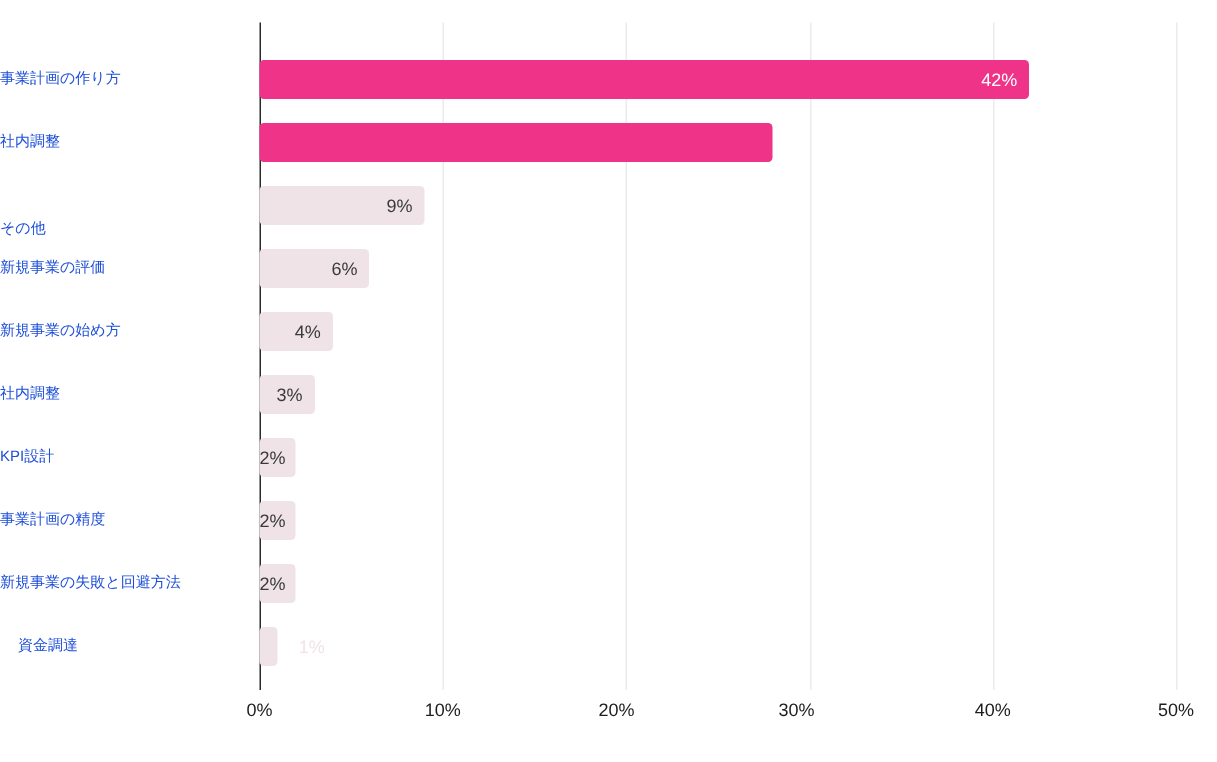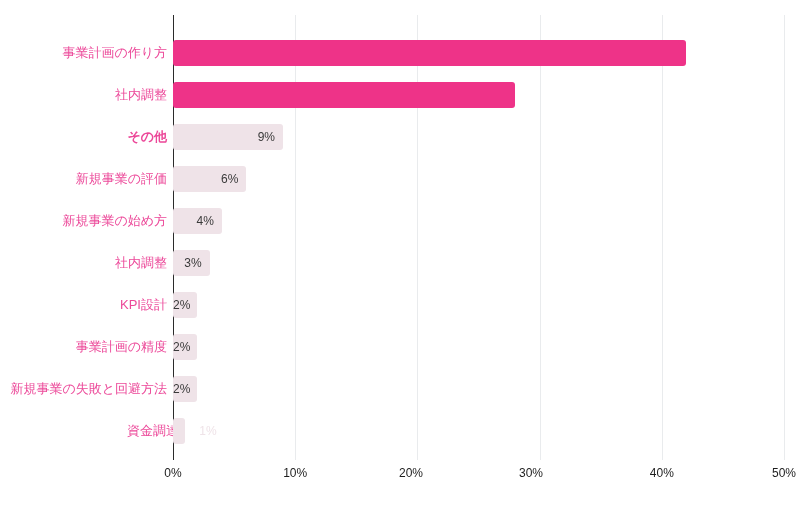--- a/index.html
+++ b/index.html
@@ -69,23 +69,22 @@
     font-size: 12px;
     white-space: nowrap;
   }
   .bar-value.inside-light  { color: #ffffff; }
   .bar-value.inside-dark   { color: #3a3a3a; }
   .bar-value.outside-faint { color: #efe3e8; }
   .y-label {
     position: absolute;
     left: 0;
     width: 167px;
-    text-align: right;
-    font-size: 13px;
-    color: #ec4899;
+    font-size: 10px;
+    color: #1d4ed8;
     height: 26px;
     line-height: 26px;
     white-space: nowrap;
   }
 
   
   .x-tick {
     position: absolute;
     top: 466px;
     font-size: 12px;
@@ -95,21 +94,21 @@
   }
 </style>
 </head>
 <body>
 
 <div id="chart-root">
 
   <div id="y-labels">
       <div class="y-label" style="top: 40px;">事業計画の作り方</div>
       <div class="y-label" style="top: 82px;">社内調整</div>
-      <div class="y-label" style="top: 124px; font-weight: bold;">その他</div>
+      <div class="y-label" style="top: 140px;">その他</div>
       <div class="y-label" style="top: 166px;">新規事業の評価</div>
       <div class="y-label" style="top: 208px;">新規事業の始め方</div>
       <div class="y-label" style="top: 250px;">社内調整</div>
       <div class="y-label" style="top: 292px;">KPI設計</div>
       <div class="y-label" style="top: 334px;">事業計画の精度</div>
       <div class="y-label" style="top: 376px;">新規事業の失敗と回避方法</div>
       <div class="y-label" style="top: 418px; padding-left: 12px;">資金調達</div>
     </div>
 
   <div id="plot-area">
@@ -117,20 +116,21 @@
         <div class="gridline" style="left: 122.2px;"></div>
         <div class="gridline" style="left: 244.4px;"></div>
         <div class="gridline" style="left: 366.6px;"></div>
         <div class="gridline" style="left: 488.8px;"></div>
         <div class="gridline" style="left: 611px;"></div>
       </div>
     <div class="axis-line"></div>
     <div id="bars">
         <div class="bar-row" style="top: 25px; width: 611px;">
           <div class="bar highlight" style="width: 513.24px;"></div>
+          <div class="bar-value inside-light" style="left: 0px; width: 505.24px; text-align: right;">42%</div>
         </div>
         <div class="bar-row" style="top: 67px; width: 611px;">
           <div class="bar highlight" style="width: 342.16px;"></div>
         </div>
         <div class="bar-row" style="top: 109px; width: 611px;">
           <div class="bar muted" style="width: 109.98px;"></div>
           <div class="bar-value inside-dark" style="left: 0px; width: 101.98px; text-align: right;">9%</div>
         </div>
         <div class="bar-row" style="top: 151px; width: 611px;">
           <div class="bar muted" style="width: 73.32px;"></div>

